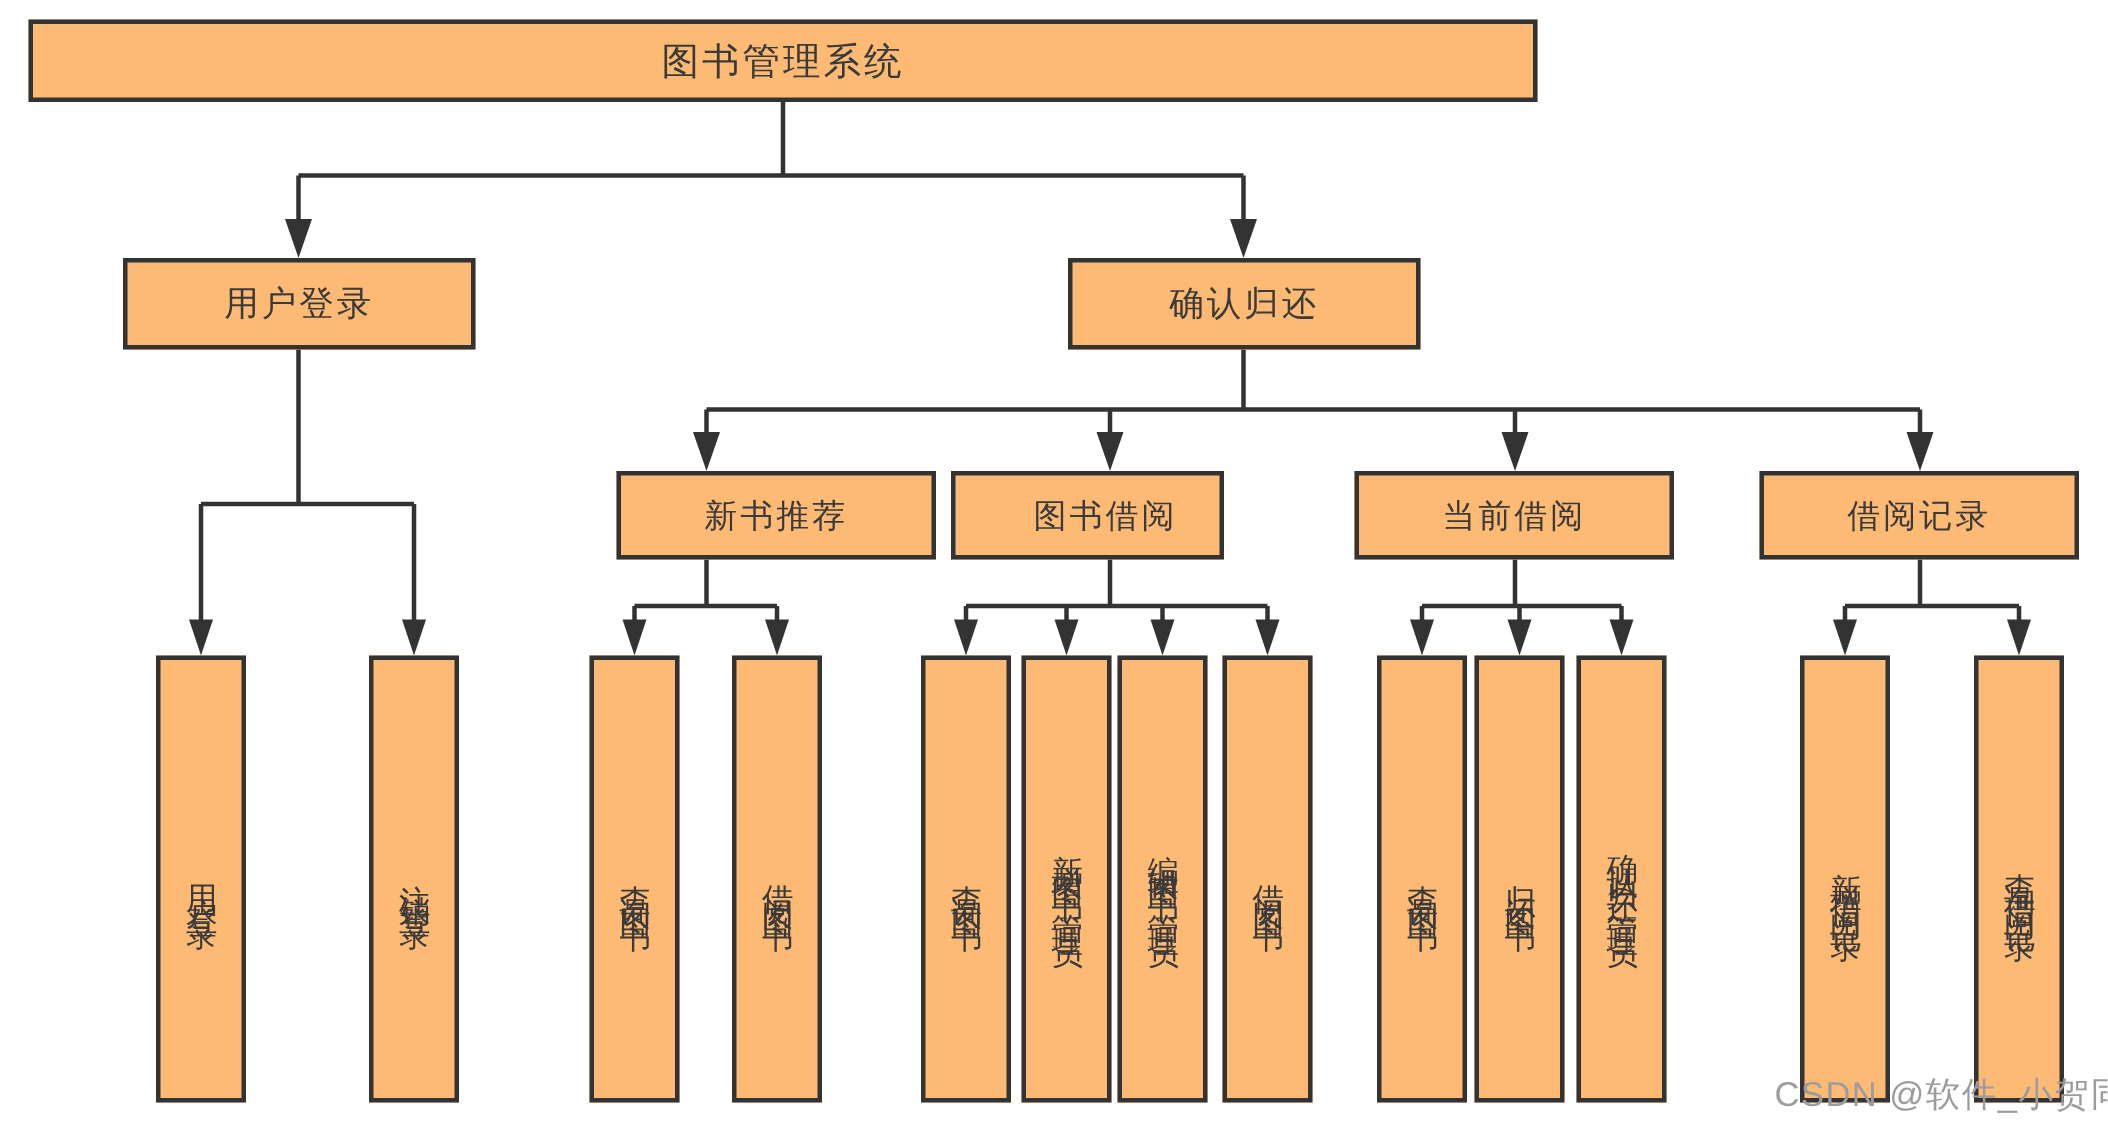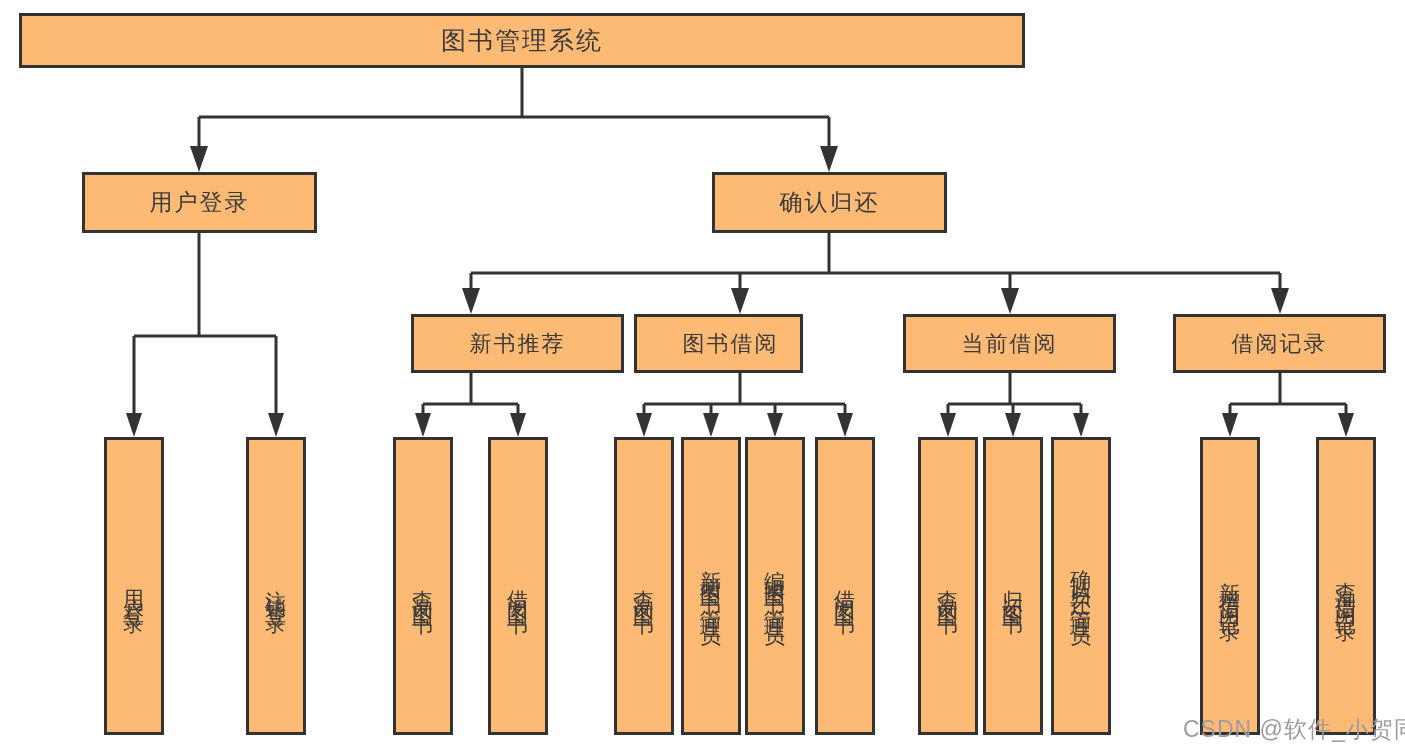--- a/index.html
+++ b/index.html
@@ -79,21 +79,21 @@
       <polygon points="1338,413 1354,413 1346,437"></polygon>
     </g>
   </svg>
 
   <div class="node lv1" style="left:19px;top:13px;width:1006px;height:55px;">图书管理系统</div>
 
   <div class="node lv2" style="left:82px;top:172px;width:235px;height:61px;">用户登录</div>
   <div class="node lv2" style="left:712px;top:172px;width:235px;height:61px;">确认归还</div>
 
   <div class="node lv3" style="left:365px;top:314px;width:213px;height:59px;margin-left:46px;">新书推荐</div>
-  <div class="node lv3" style="left:634px;top:314px;width:169px;height:59px;padding-left:24px;">图书借阅</div>
+  <div class="node lv3" style="left:634px;top:314px;width:182px;height:59px;padding-left:24px;">图书借阅</div>
   <div class="node lv3" style="left:903px;top:314px;width:213px;height:59px;">当前借阅</div>
   <div class="node lv3" style="left:1173px;top:314px;width:213px;height:59px;">借阅记录</div>
 
   <div class="node leaf" style="left:104px;top:437px;width:60px;height:298px;">用户登录</div>
   <div class="node leaf" style="left:246px;top:437px;width:60px;height:298px;">注销登录</div>
 
   <div class="node leaf" style="left:393px;top:437px;width:60px;height:298px;">查询图书</div>
   <div class="node leaf" style="left:488px;top:437px;width:60px;height:298px;">借阅图书</div>
 
   <div class="node leaf" style="left:614px;top:437px;width:60px;height:298px;">查询图书</div>

